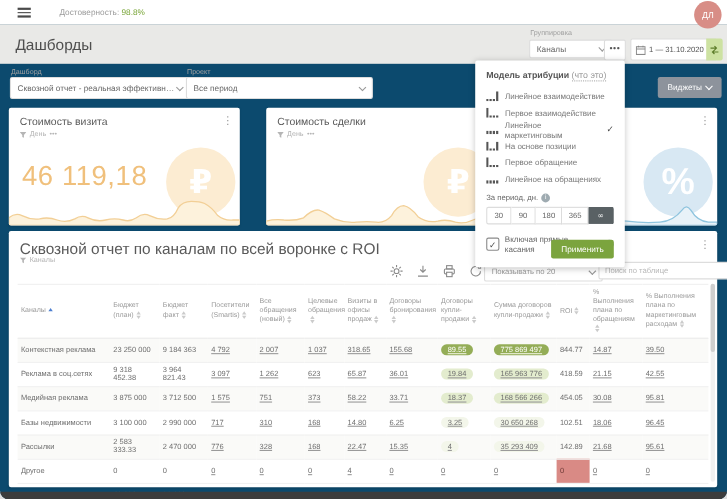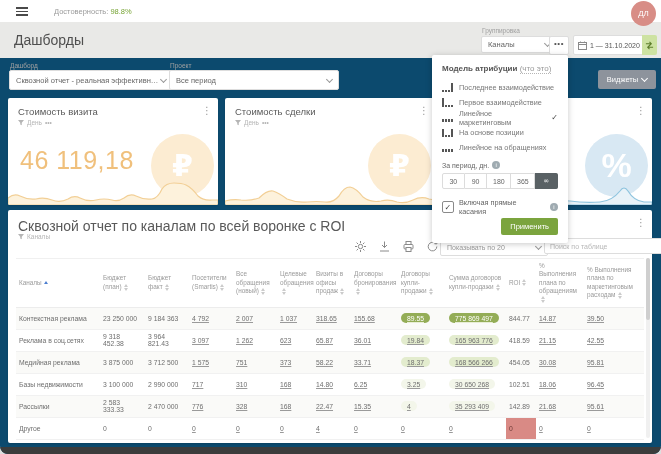--- a/index.html
+++ b/index.html
@@ -36,21 +36,21 @@
   .f-sel1 span,.f-sel2 span{white-space:nowrap;overflow:hidden;text-overflow:ellipsis;}
   .f-lbl2{position:absolute;left:170px;top:62px;}
   .f-sel2{position:absolute;left:169px;top:70px;width:156px;height:18px;}
   .widgetsbtn{position:absolute;left:598px;top:70px;width:58px;height:19px;background:#8d939c;border:none;border-radius:2px;
     color:#fff;font-size:7.5px;display:flex;align-items:center;justify-content:center;gap:4px;cursor:pointer;}
   .widgetsbtn .chev{border-color:#fff;}
   
   .card{position:absolute;top:98px;height:107px;background:#fff;border-radius:2px;
     box-shadow:0 1px 2px rgba(0,0,0,.12);overflow:hidden;}
   .card1{left:8px;width:210px;}
-  .card2{left:225px;width:210px;text-align:right;}
+  .card2{left:242px;width:210px;text-align:right;}
   .card3{left:442px;width:210px;}
   .card .ttl{position:absolute;left:10px;top:8px;font-size:9.5px;color:#595959;}
   .card .flt{position:absolute;left:10px;top:21px;font-size:6.5px;color:#b5b5b5;display:flex;align-items:center;gap:3px;}
   .kebab{position:absolute;right:6px;top:8px;color:#9a9a9a;font-size:10px;line-height:10px;cursor:pointer;
     font-family:"DejaVu Sans",sans-serif;}
   .bigval{position:absolute;left:12px;top:48px;font-size:25px;font-weight:300;color:#f0c07c;letter-spacing:.5px;}
   .coin{position:absolute;right:4px;top:36px;width:63px;height:63px;border-radius:50%;display:flex;align-items:center;
     justify-content:center;color:#fff;font-weight:bold;}
   .coin-rub{background:#fcecd2;font-size:30px;font-family:"DejaVu Sans",sans-serif;}
   .coin-pct{background:#d8e8f3;font-size:34px;}
@@ -226,21 +226,21 @@
       <a>(что это)</a>
     </div>
     <ul class="attr-list" id="attrList">
         <li>
           <svg width="12" height="9" viewBox="0 0 12 9">
             <rect x="0" y="7" width="2" height="2" fill="#555"></rect>
             <rect x="3" y="7" width="2" height="2" fill="#555"></rect>
             <rect x="6" y="7" width="2" height="2" fill="#555"></rect>
             <rect x="9" y="0" width="2" height="9" fill="#555"></rect>
           </svg>
-          <span>Последнее взаимодействие</span>
+          <span>Линейное взаимодействие</span>
         </li>
         <li>
           <svg width="12" height="9" viewBox="0 0 12 9">
             <rect x="0" y="0" width="2" height="9" fill="#555"></rect>
             <rect x="3" y="7" width="2" height="2" fill="#555"></rect>
             <rect x="6" y="7" width="2" height="2" fill="#555"></rect>
             <rect x="9" y="7" width="2" height="2" fill="#555"></rect>
           </svg>
           <span>Первое взаимодействие</span>
         </li>
@@ -258,20 +258,29 @@
           <svg width="12" height="9" viewBox="0 0 12 9">
             <rect x="0" y="1" width="2" height="8" fill="#555"></rect>
             <rect x="3" y="7" width="2" height="2" fill="#555"></rect>
             <rect x="6" y="7" width="2" height="2" fill="#555"></rect>
             <rect x="9" y="1" width="2" height="8" fill="#555"></rect>
           </svg>
           <span>На основе позиции</span>
         </li>
         <li>
           <svg width="12" height="9" viewBox="0 0 12 9">
+            <rect x="0" y="0" width="2" height="9" fill="#555"></rect>
+            <rect x="3" y="7" width="2" height="2" fill="#555"></rect>
+            <rect x="6" y="7" width="2" height="2" fill="#555"></rect>
+            <rect x="9" y="7" width="2" height="2" fill="#555"></rect>
+          </svg>
+          <span>Первое обращение</span>
+        </li>
+        <li>
+          <svg width="12" height="9" viewBox="0 0 12 9">
             <rect x="0" y="6" width="2" height="3" fill="#555"></rect>
             <rect x="3" y="6" width="2" height="3" fill="#555"></rect>
             <rect x="6" y="6" width="2" height="3" fill="#555"></rect>
             <rect x="9" y="6" width="2" height="3" fill="#555"></rect>
           </svg>
           <span>Линейное на обращениях</span>
         </li>
       </ul>
     <div class="period-lbl">
       <span>За период, дн.</span>

